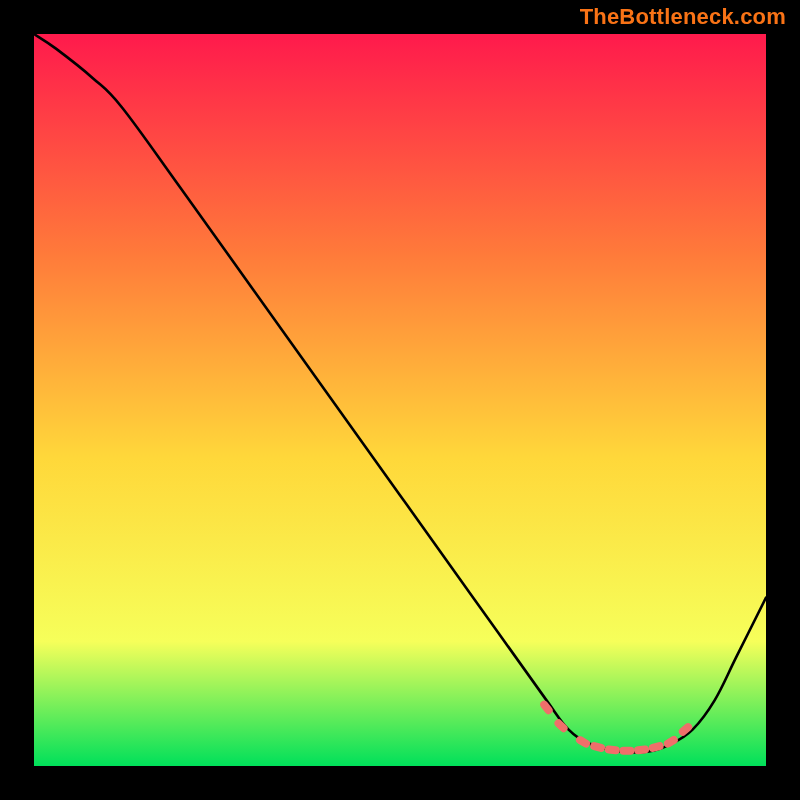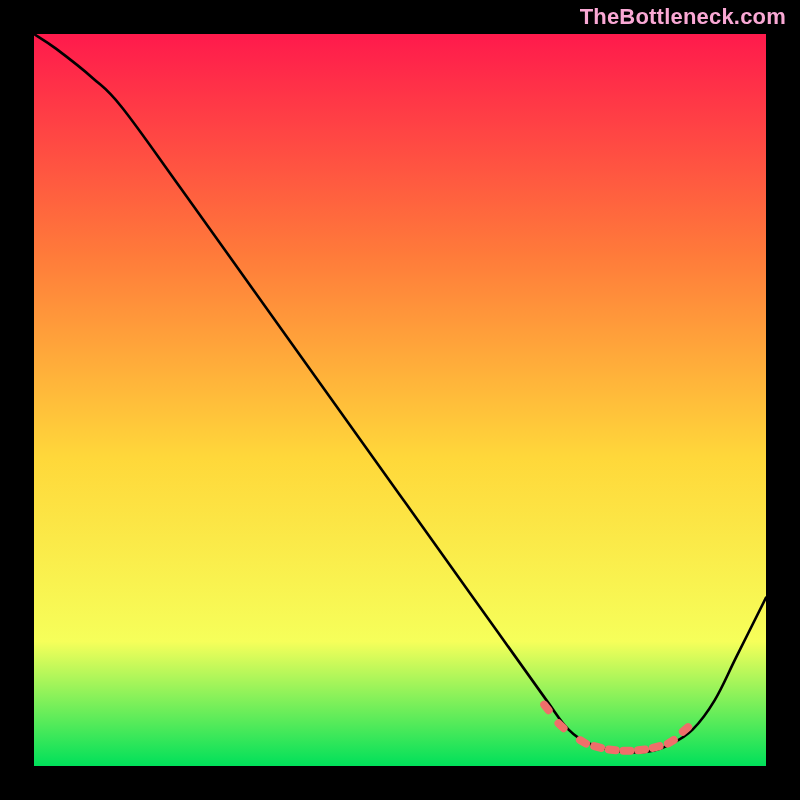--- a/index.html
+++ b/index.html
@@ -14,21 +14,21 @@
   .frame {
     position: relative;
     width: 800px;
     height: 800px;
     background: #000;
   }
   .attribution {
     position: absolute;
     top: 4px;
     right: 14px;
-    color: #f9a8d4;
+    color: #f97316;
     font-size: 22px;
     font-weight: 600;
     letter-spacing: 0.2px;
     font-family: Arial, Helvetica, sans-serif;
   }
   .plot-area {
     position: absolute;
     left: 34px;
     top: 34px;
     width: 732px;

